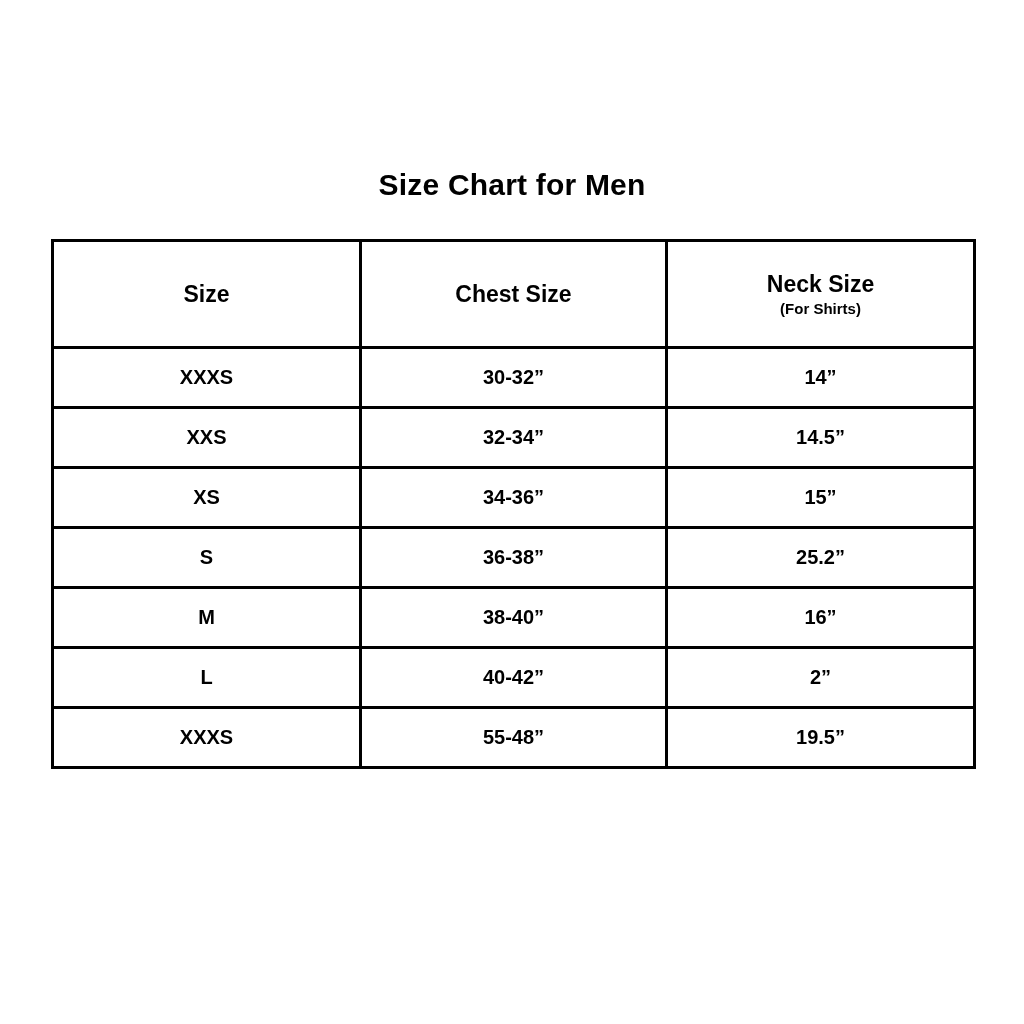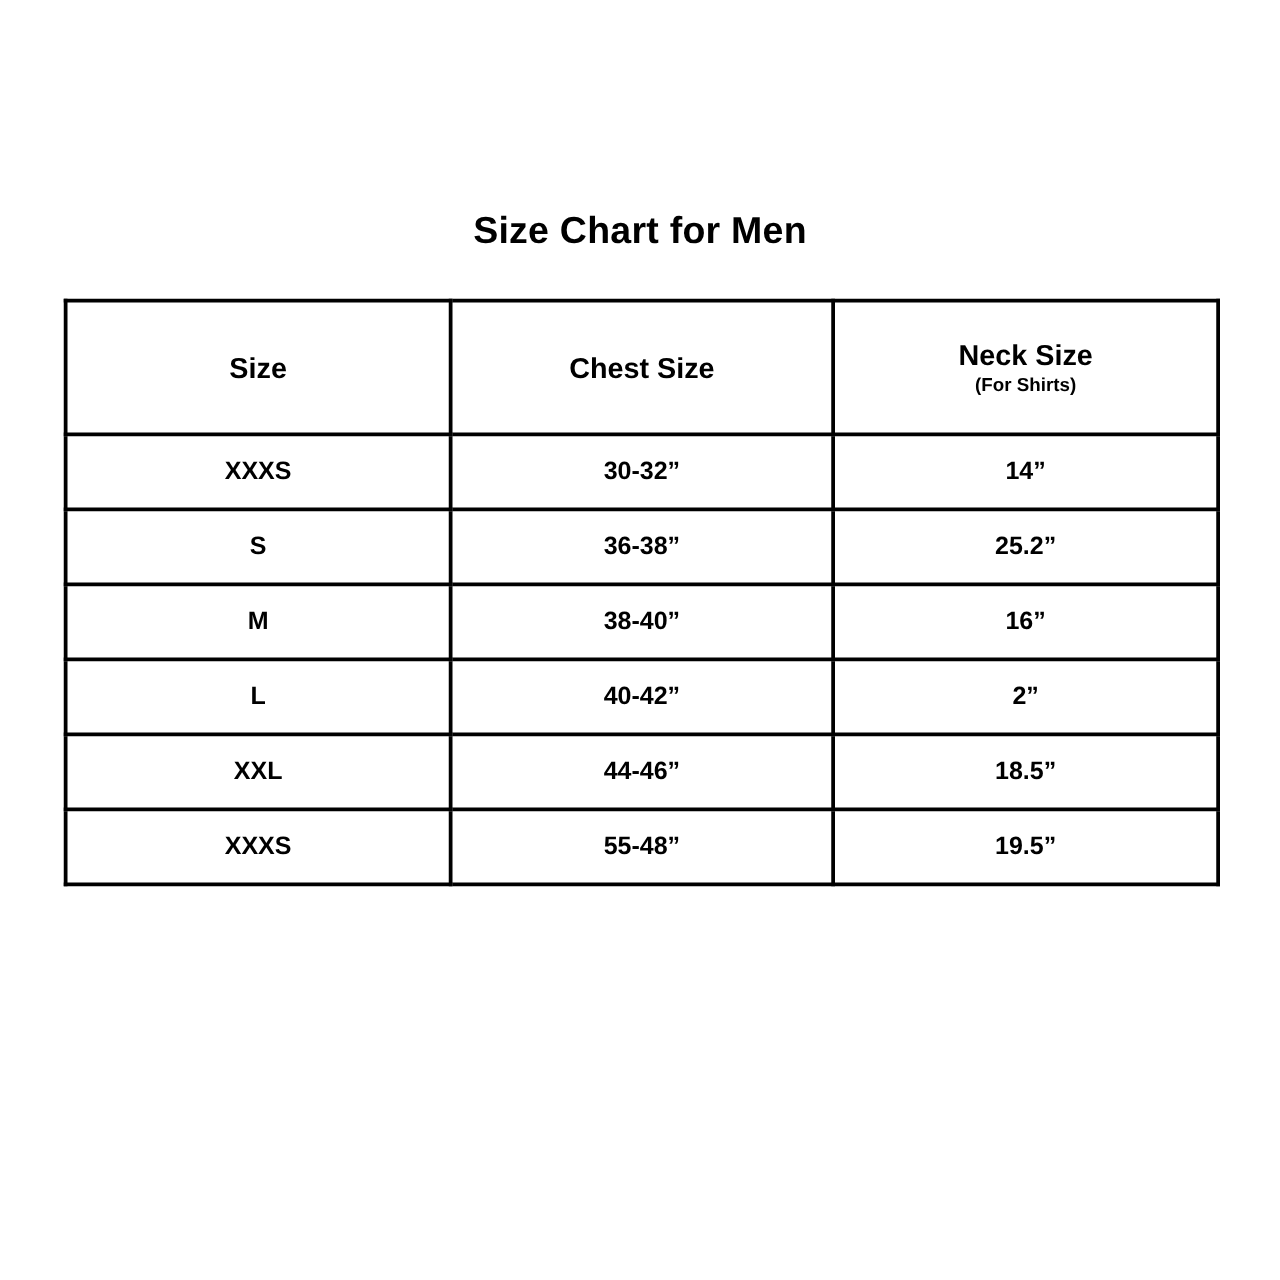--- a/index.html
+++ b/index.html
@@ -97,40 +97,45 @@
           </th>
         </tr>
       </thead>
       <tbody>
         <tr>
           <td>XXXS</td>
           <td>30-32”</td>
           <td>14”</td>
         </tr>
         <tr>
+          <td>XXS</td>
+          <td>32-34”</td>
+          <td>14.5”</td>
+        </tr>
+        <tr>
+          <td>XS</td>
+          <td>34-36”</td>
+          <td>15”</td>
+        </tr>
+        <tr>
           <td>S</td>
           <td>36-38”</td>
           <td>25.2”</td>
         </tr>
         <tr>
           <td>M</td>
           <td>38-40”</td>
           <td>16”</td>
         </tr>
         <tr>
           <td>L</td>
           <td>40-42”</td>
           <td>2”</td>
         </tr>
         <tr>
-          <td>XXL</td>
-          <td>44-46”</td>
-          <td>18.5”</td>
-        </tr>
-        <tr>
           <td>XXXS</td>
           <td>55-48”</td>
           <td>19.5”</td>
         </tr>
       </tbody>
     </table>
   </div>
 
 </div>
 

